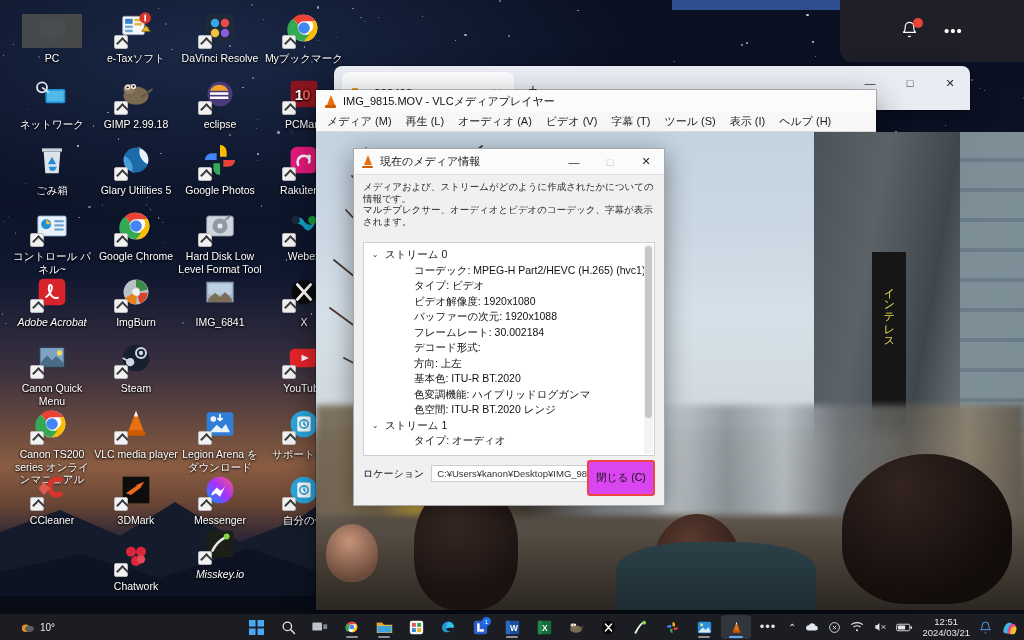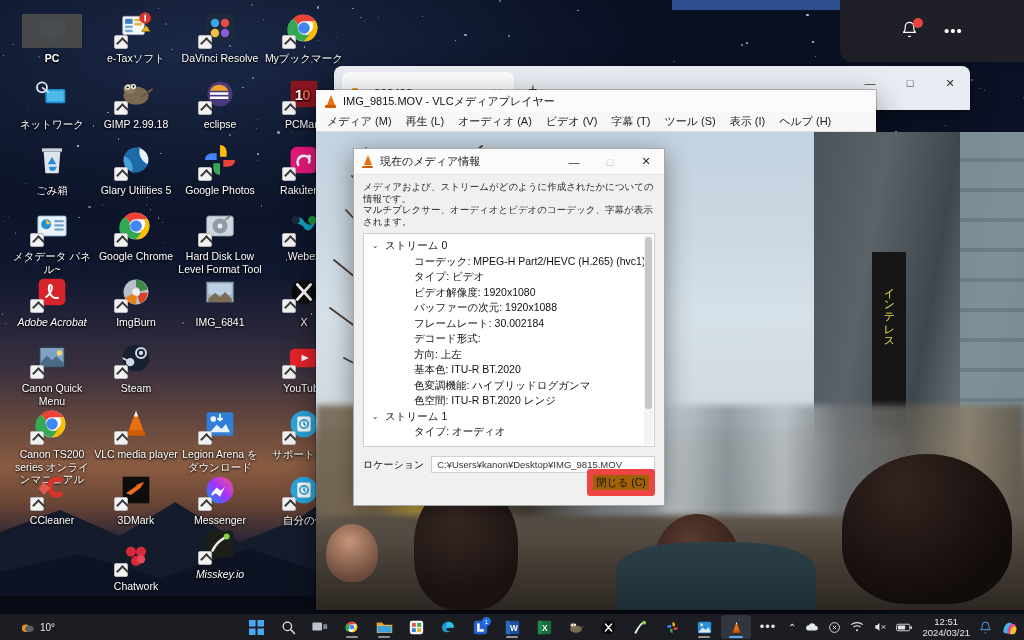--- a/index.html
+++ b/index.html
@@ -237,21 +237,21 @@
   .mi-tab {
     padding: 3px 9px 4px; font-size: 10.5px; color: #111;
     border: 1px solid transparent; border-bottom: none;
     border-radius: 3px 3px 0 0;
     position: relative; top: 1px;
   }
   .mi-tab.active {
     background: #f8f8f8; border-color: #c0c0c0;
   }
   #mi-desc {
-    padding: 6px 9px 6px; font-size: 9.5px; line-height: 11.5px; color: #2a2a2a;
+    padding: 6px 9px 15px; font-size: 9.5px; line-height: 11.5px; color: #2a2a2a;
   }
   #mi-tree {
     margin: 0 9px; height: 214px; overflow: hidden;
     background: #fff; border: 1px solid #cfcfcf;
     position: relative;
   }
   #mi-tree-inner { padding: 4px 6px; }
   .tnode {
     display: flex; align-items: center; gap: 5px;
     font-size: 10.5px; line-height: 15.5px; color: #111;
@@ -278,22 +278,22 @@
   #mi-loc-input {
     flex: 1 1 auto; height: 17px;
     background: #fff; border: 1px solid #cfcfcf;
     display: flex; align-items: center; padding-left: 5px;
     font-size: 9.5px; color: #333; white-space: nowrap; overflow: hidden;
   }
   #mi-footer {
     position: absolute; right: 9px; bottom: 9px;
   }
   #mi-close-btn {
-    min-width: 68px; height: 27px;
-    background: #a16207; border: 6px solid #ef4444; border-radius: 3px;
+    min-width: 68px; height: 36px;
+    background: #d946ef; border: 2px solid #ef4444; border-radius: 3px;
     font-size: 10.5px; color: #111;
     display: flex; align-items: center; justify-content: center;
   }
 
   
   #tr-overlay {
     position: absolute; right: 0; top: 0; width: 184px; height: 62px;
     background: #1f1f28;
     border-radius: 0 0 0 12px;
     display: flex; align-items: center; justify-content: center; gap: 26px;
@@ -548,21 +548,21 @@
         <div class="star" style="left: 145.967px; top: 204.434px; opacity: 0.267192; width: 1.3px; height: 1.3px;"></div>
         <div class="star" style="left: 983.62px; top: 89.7202px; opacity: 0.537434; width: 1.3px; height: 1.3px;"></div>
         <div class="star" style="left: 742.492px; top: 156.982px; opacity: 0.427842; width: 1.3px; height: 1.3px;"></div>
         <div class="star" style="left: 1002.83px; top: 157.701px; opacity: 0.845204; width: 2.2px; height: 2.2px;"></div>
         <div class="star" style="left: 690.063px; top: 234.469px; opacity: 0.288903; width: 1.3px; height: 1.3px;"></div>
         <div class="star" style="left: 739.7px; top: 224.323px; opacity: 0.84536; width: 1.3px; height: 1.3px;"></div>
       </div>
   </div>
 
   <div id="icon-grid">
-      <div class="dicon" style="left: 10px; top: 8px; font-weight: bold;">
+      <div class="dicon" style="left: 10px; top: 8px;">
         <span class="glyph"><svg width="40" height="40" viewBox="0 0 48 48">
             <rect x="10" y="14" width="30" height="20" rx="2" fill="#1f8fd6"></rect>
             <rect x="12" y="16" width="26" height="16" fill="#46b4e8"></rect>
             <rect x="20" y="34" width="10" height="4" fill="#1f8fd6"></rect>
             <rect x="14" y="38" width="22" height="3" rx="1.5" fill="#1878b4"></rect>
           </svg></span>
         <span class="lbl">PC</span>
         <span style="position: absolute; left: 12px; top: 6px; width: 60px; height: 34px; background: rgb(74, 74, 74); opacity: 0.96;"></span>
       </div>
       <div class="dicon" style="left: 94px; top: 8px;">
@@ -674,21 +674,21 @@
       </div>
       <div class="dicon" style="left: 10px; top: 206px;">
         <span class="glyph"><svg width="40" height="40" viewBox="0 0 48 48">
             <rect x="7" y="12" width="34" height="24" rx="2" fill="#e9f2fb" stroke="#7ea7cb"></rect>
             <circle cx="17" cy="22" r="6" fill="#1f8fd6"></circle>
             <path d="M17 16 v6 h6" fill="#f2c33c"></path>
             <rect x="27" y="17" width="11" height="2.5" fill="#6a9ec9"></rect>
             <rect x="27" y="22" width="11" height="2.5" fill="#6a9ec9"></rect>
             <rect x="27" y="27" width="11" height="2.5" fill="#6a9ec9"></rect>
           </svg><span class="shortcut-arrow"></span></span>
-        <span class="lbl">メタデータ パネル~</span>
+        <span class="lbl">コントロール パネル~</span>
       </div>
       <div class="dicon" style="left: 94px; top: 206px;">
         <span class="glyph"><svg width="40" height="40" viewBox="0 0 48 48">
             <circle cx="24" cy="24" r="16" fill="#fff"></circle>
             <path d="M24 8a16 16 0 0113.9 8H24a8 8 0 00-6.9 4L10.6 13A16 16 0 0124 8z" fill="#ea4335"></path>
             <path d="M10.6 13l6.5 7a8 8 0 000 8l-6.6 11A16 16 0 0110.6 13z" fill="#34a853"></path>
             <path d="M37.9 16A16 16 0 0124 40l6.3-11a8 8 0 002.5-13z" fill="#fbbc05"></path>
             <path d="M24 40a16 16 0 01-13.5-7.5l6.6-11A8 8 0 0024 32h6.3z" fill="#34a853"></path>
             <circle cx="24" cy="24" r="7" fill="#4285f4"></circle>
           </svg><span class="shortcut-arrow"></span></span>

